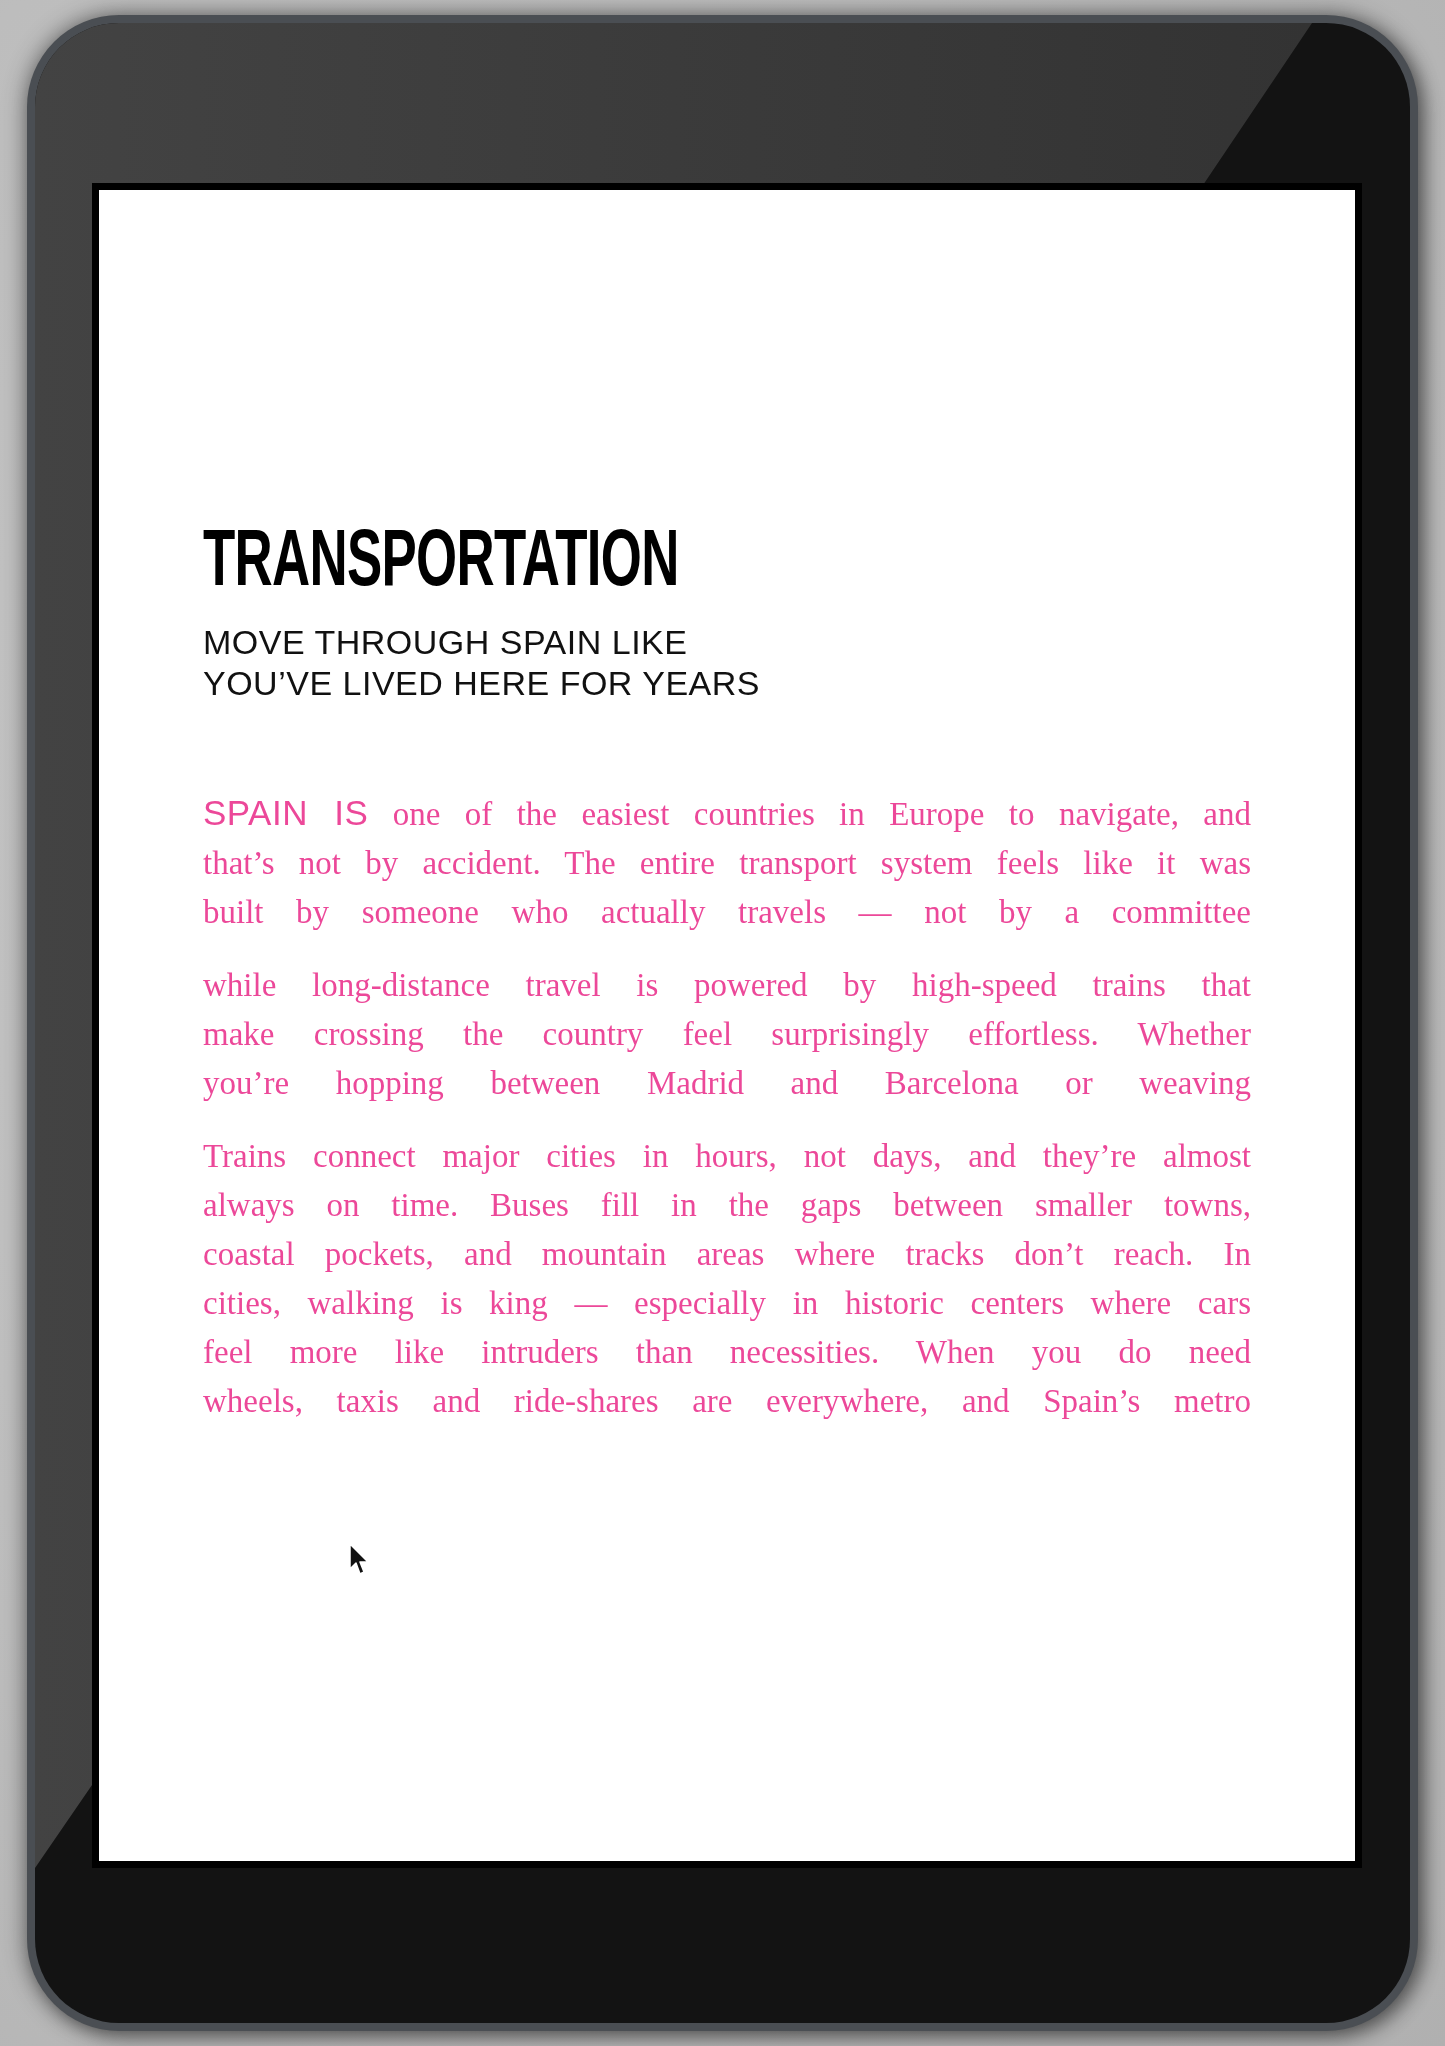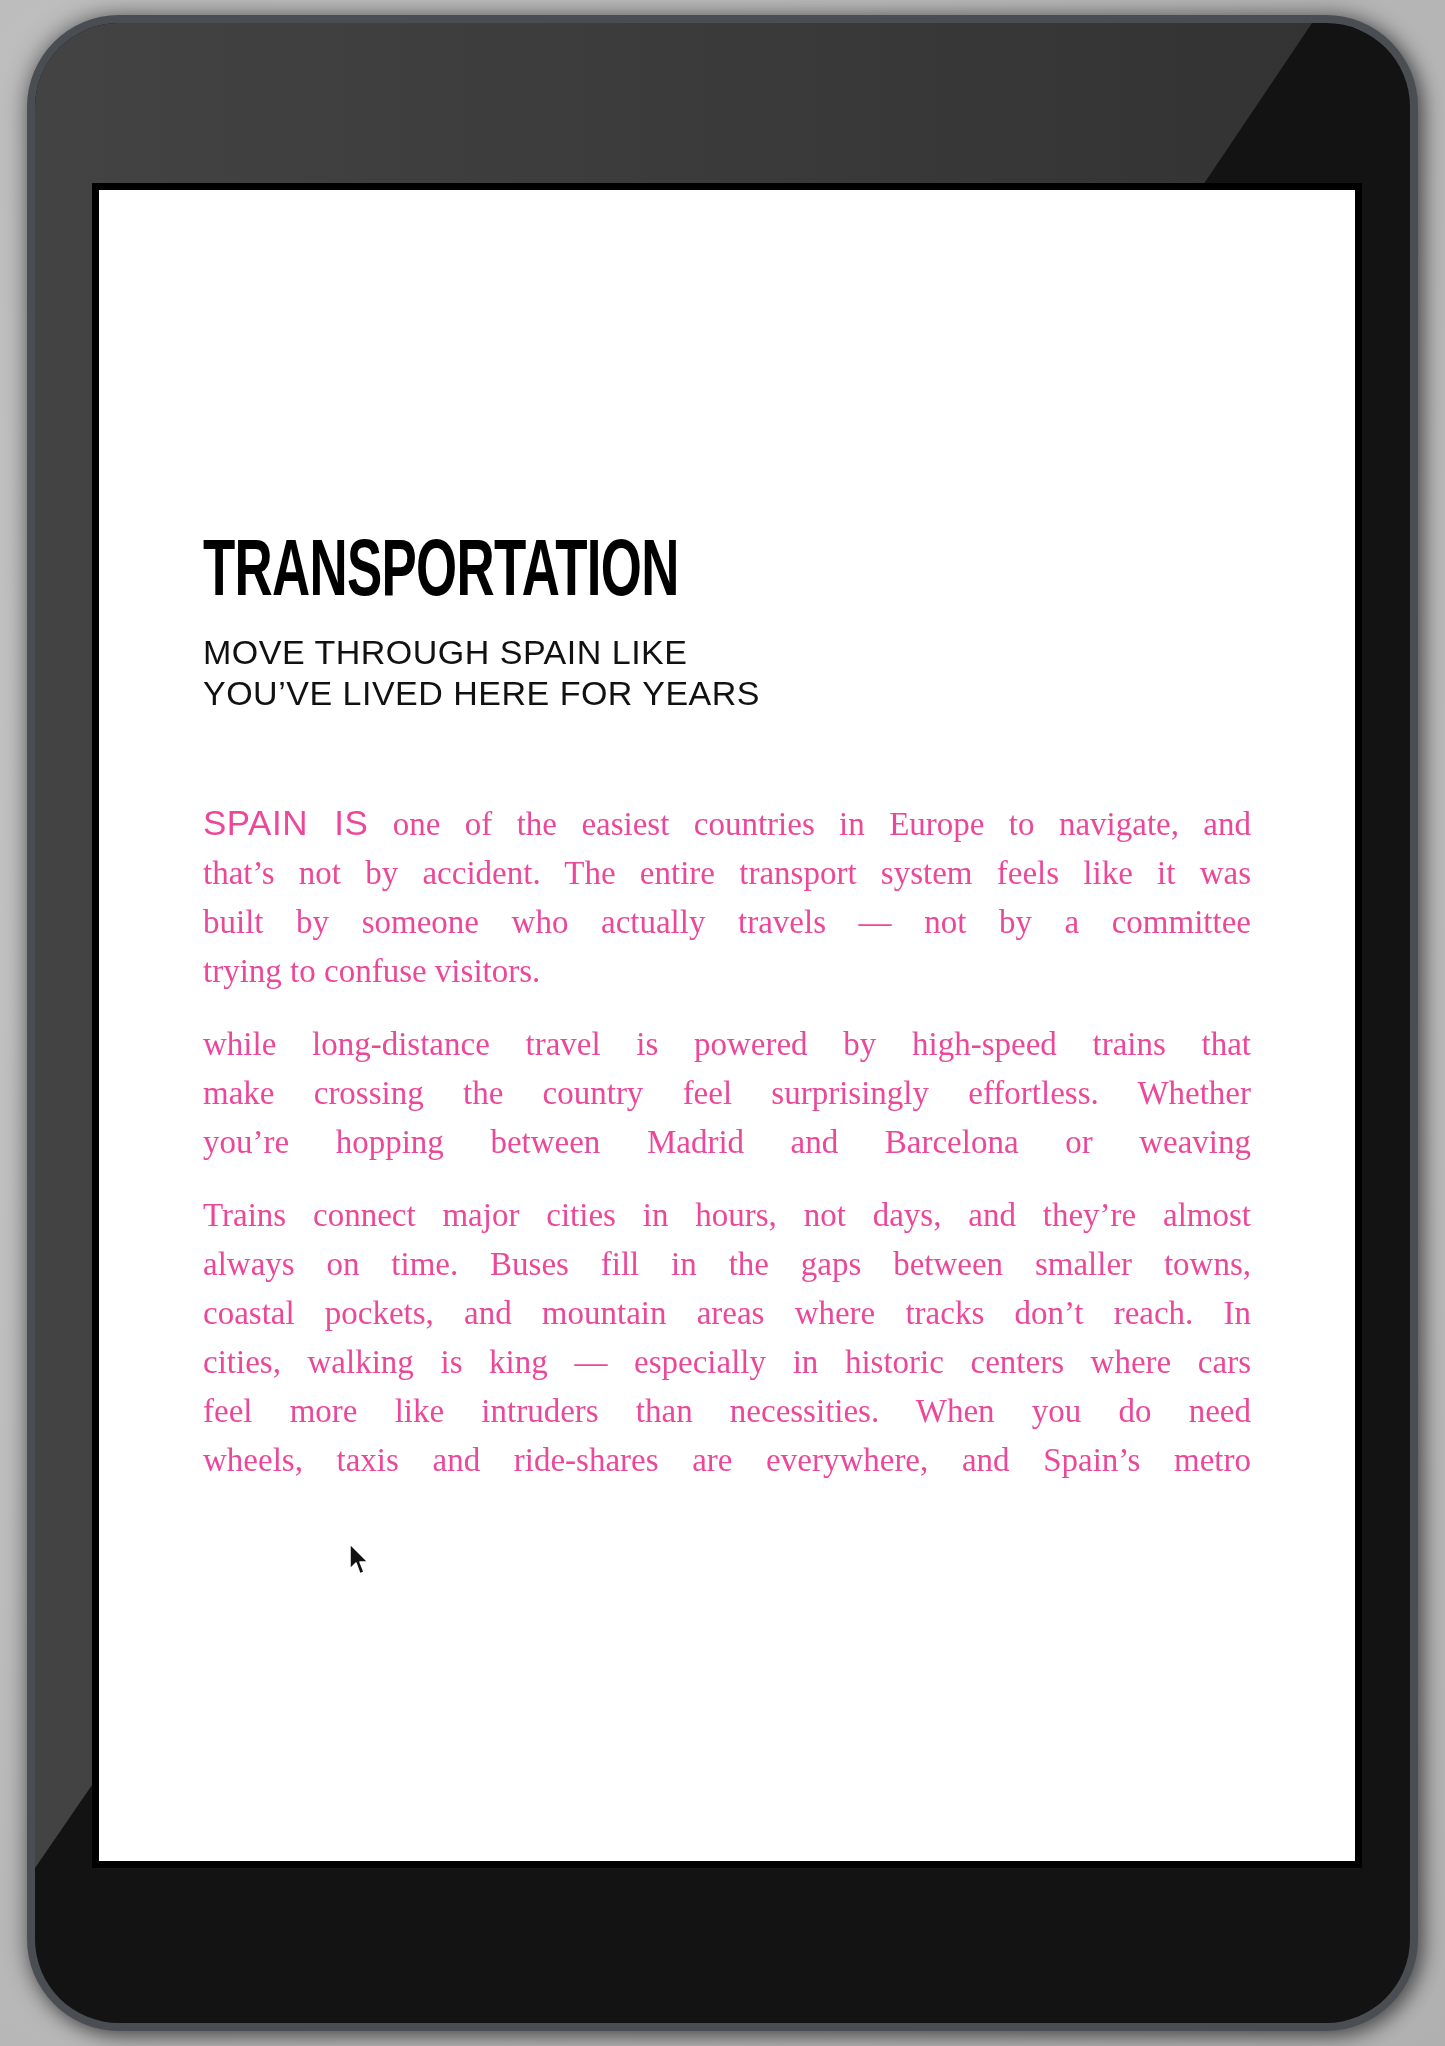--- a/index.html
+++ b/index.html
@@ -52,21 +52,21 @@
       left: 99px;
       top: 190px;
       width: 1256px;
       height: 1671px;
       background: #ffffff;
       overflow: hidden;
     }
     .content {
       position: absolute;
       left: 104px;
-      top: 338px;
+      top: 328px;
       width: 1048px;
       color: #111;
     }
     .title {
       margin: 0;
       font-family: "Liberation Sans", sans-serif;
       font-weight: 700;
       font-size: 80px;
       line-height: 80px;
       letter-spacing: -1px;
@@ -139,21 +139,20 @@
     <div class="subtitle">
       <span>MOVE THROUGH SPAIN LIKE</span>
       <span>YOU’VE LIVED HERE FOR YEARS</span>
     </div>
 
     <div class="body-text">
       <p class="para">
         <span class="line"><span class="lead-in">SPAIN IS</span><span> one of the easiest countries in Europe to navigate, and</span></span>
         <span class="line">that’s not by accident. The entire transport system feels like it was</span>
         <span class="line">built by someone who actually travels — not by a committee</span>
-        <span class="line last">trying to confuse visitors.</span>
       </p>
 
       <p class="para">
         <span class="line">while long-distance travel is powered by high-speed trains that</span>
         <span class="line">make crossing the country feel surprisingly effortless. Whether</span>
         <span class="line">you’re hopping between Madrid and Barcelona or weaving</span>
       </p>
 
       <p class="para">
         <span class="line">Trains connect major cities in hours, not days, and they’re almost</span>

